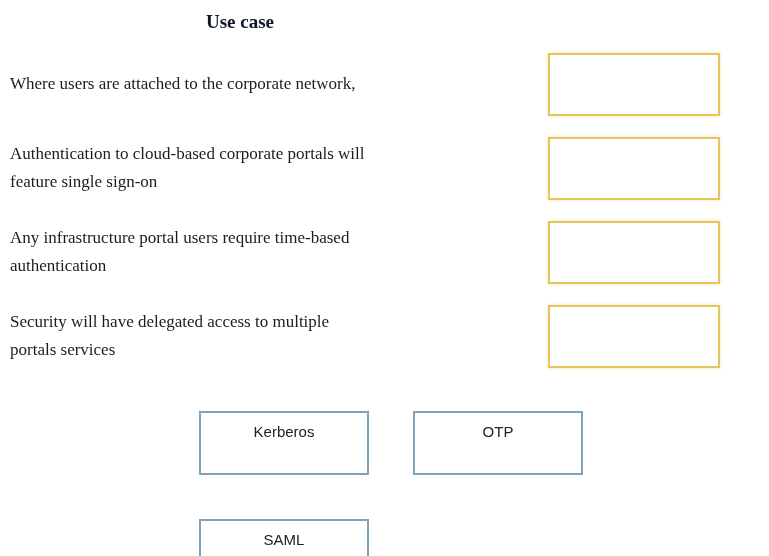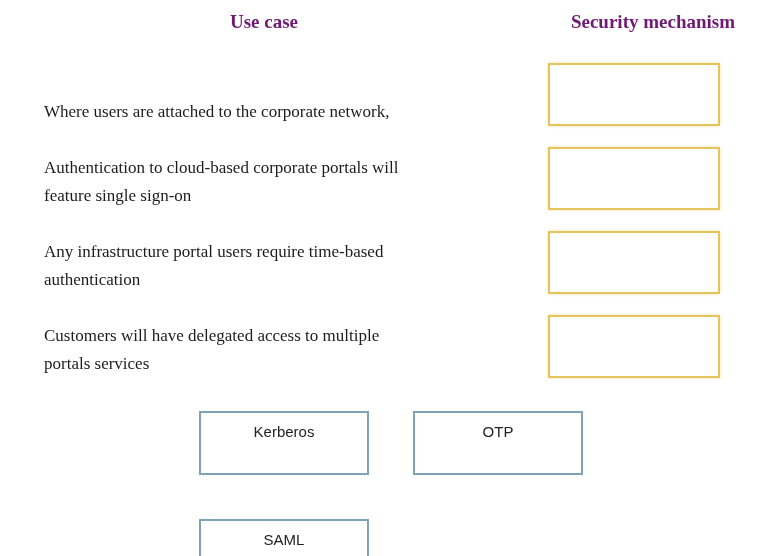--- a/index.html
+++ b/index.html
@@ -16,41 +16,39 @@
     color: #1a1a1a;
     overflow: hidden;
   }
 
   
   .col-header {
     position: absolute;
     top: 11px;
     font-size: 19px;
     font-weight: bold;
-    color: #701a75;
+    color: #0f172a;
     text-align: center;
     white-space: nowrap;
-    margin-left: 24px;
   }
   #hdr-use-case { left: 0; width: 480px; }
   #hdr-security { left: 531px; width: 196px; }
 
   
   #rows {
     position: absolute;
     top: 42px;
     left: 10px;
     width: 710px;
   }
   .match-row {
     height: 84px;
     display: flex;
-    align-items: flex-end;
+    align-items: center;
     justify-content: space-between;
-    margin-left: 34px;
   }
   .use-case-text {
     width: 500px;
     font-size: 17px;
     line-height: 28px;
     color: #1c1c1c;
   }
   .drop-target {
     width: 168px;
     height: 59px;
@@ -85,21 +83,20 @@
     color: #222222;
   }
 </style>
 </head>
 <body>
 
 <div id="stage" style="--drop-border: #e5c45c; --option-border: #7da3b9;">
 
   <div class="col-header" id="hdr-use-case">Use case</div>
 
-  <div class="col-header" id="hdr-security">Security mechanism</div>
 
   <div id="rows">
 
     <div class="match-row">
       <div class="use-case-text">
         <div>Where users are attached to the corporate network,</div>
       </div>
       <div class="drop-target"></div>
     </div>
 
@@ -114,21 +111,21 @@
     <div class="match-row">
       <div class="use-case-text">
         <div>Any infrastructure portal users require time-based</div>
         <div>authentication</div>
       </div>
       <div class="drop-target"></div>
     </div>
 
     <div class="match-row">
       <div class="use-case-text">
-        <div>Customers will have delegated access to multiple</div>
+        <div>Security will have delegated access to multiple</div>
         <div>portals services</div>
       </div>
       <div class="drop-target"></div>
     </div>
 
   </div>
 
   <div id="options">
     <div class="option-box">Kerberos</div>
     <div class="option-box">OTP</div>

